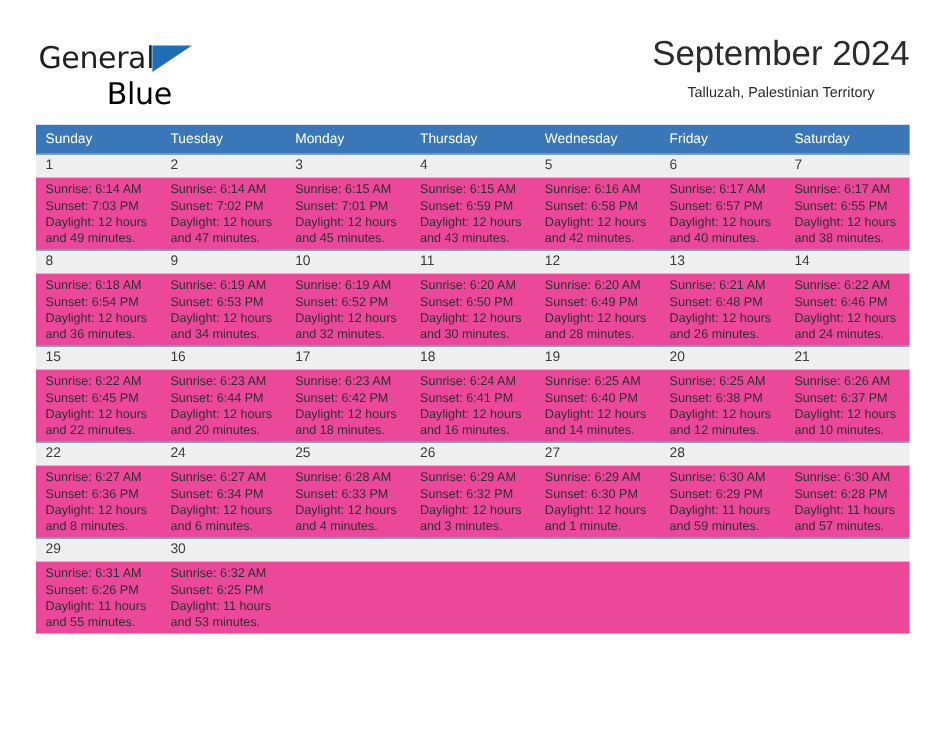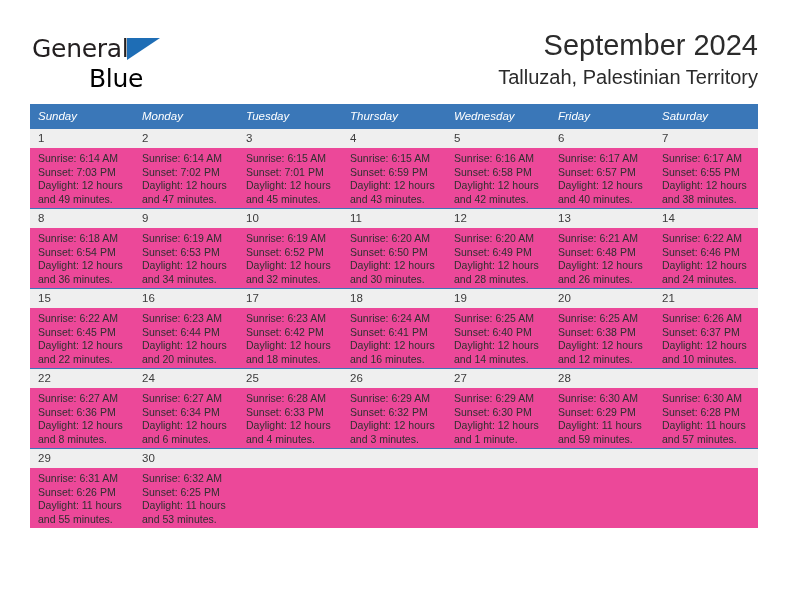--- a/index.html
+++ b/index.html
@@ -72,25 +72,26 @@
   }
   .month-title {
     font-size: 29px;
     font-weight: 400;
     color: #2b2b2b;
     line-height: 34px;
     white-space: nowrap;
   }
   .location-title {
     margin-top: 6px;
-    font-size: 20px;
+    font-size: 12px;
     font-weight: 400;
     color: #2b2b2b;
     line-height: 18px;
     white-space: nowrap;
+    text-align: center;
   }
 
   
   .calendar {
     position: absolute;
     left: 30px;
     top: 104px;
     width: 728px;
   }
 
@@ -101,21 +102,20 @@
 
   .cal-head {
     background: #3a77b8;
   }
   .cal-head .cal-cell {
     padding: 5px 0 5px 8px;
     font-size: 11.5px;
     color: #ffffff;
     line-height: 14px;
     box-sizing: border-box;
-    font-style: italic;
   }
 
   .cal-cell {
     width: 104px;
     flex: 0 0 104px;
     box-sizing: border-box;
   }
 
   .week {
     border-top: 1px solid #3a77b8;
@@ -174,22 +174,22 @@
     <div class="month-title">September 2024</div>
     <div class="location-title">Talluzah, Palestinian Territory</div>
   </div>
 
 </div>
 
 <div class="calendar">
 
   <div class="cal-row cal-head">
     <div class="cal-cell">Sunday</div>
+    <div class="cal-cell">Tuesday</div>
     <div class="cal-cell">Monday</div>
-    <div class="cal-cell">Tuesday</div>
     <div class="cal-cell">Thursday</div>
     <div class="cal-cell">Wednesday</div>
     <div class="cal-cell">Friday</div>
     <div class="cal-cell">Saturday</div>
   </div>
 
   <div class="week">
     <div class="daynum-band">
       <div class="daynum">1</div>
       <div class="daynum">2</div>

